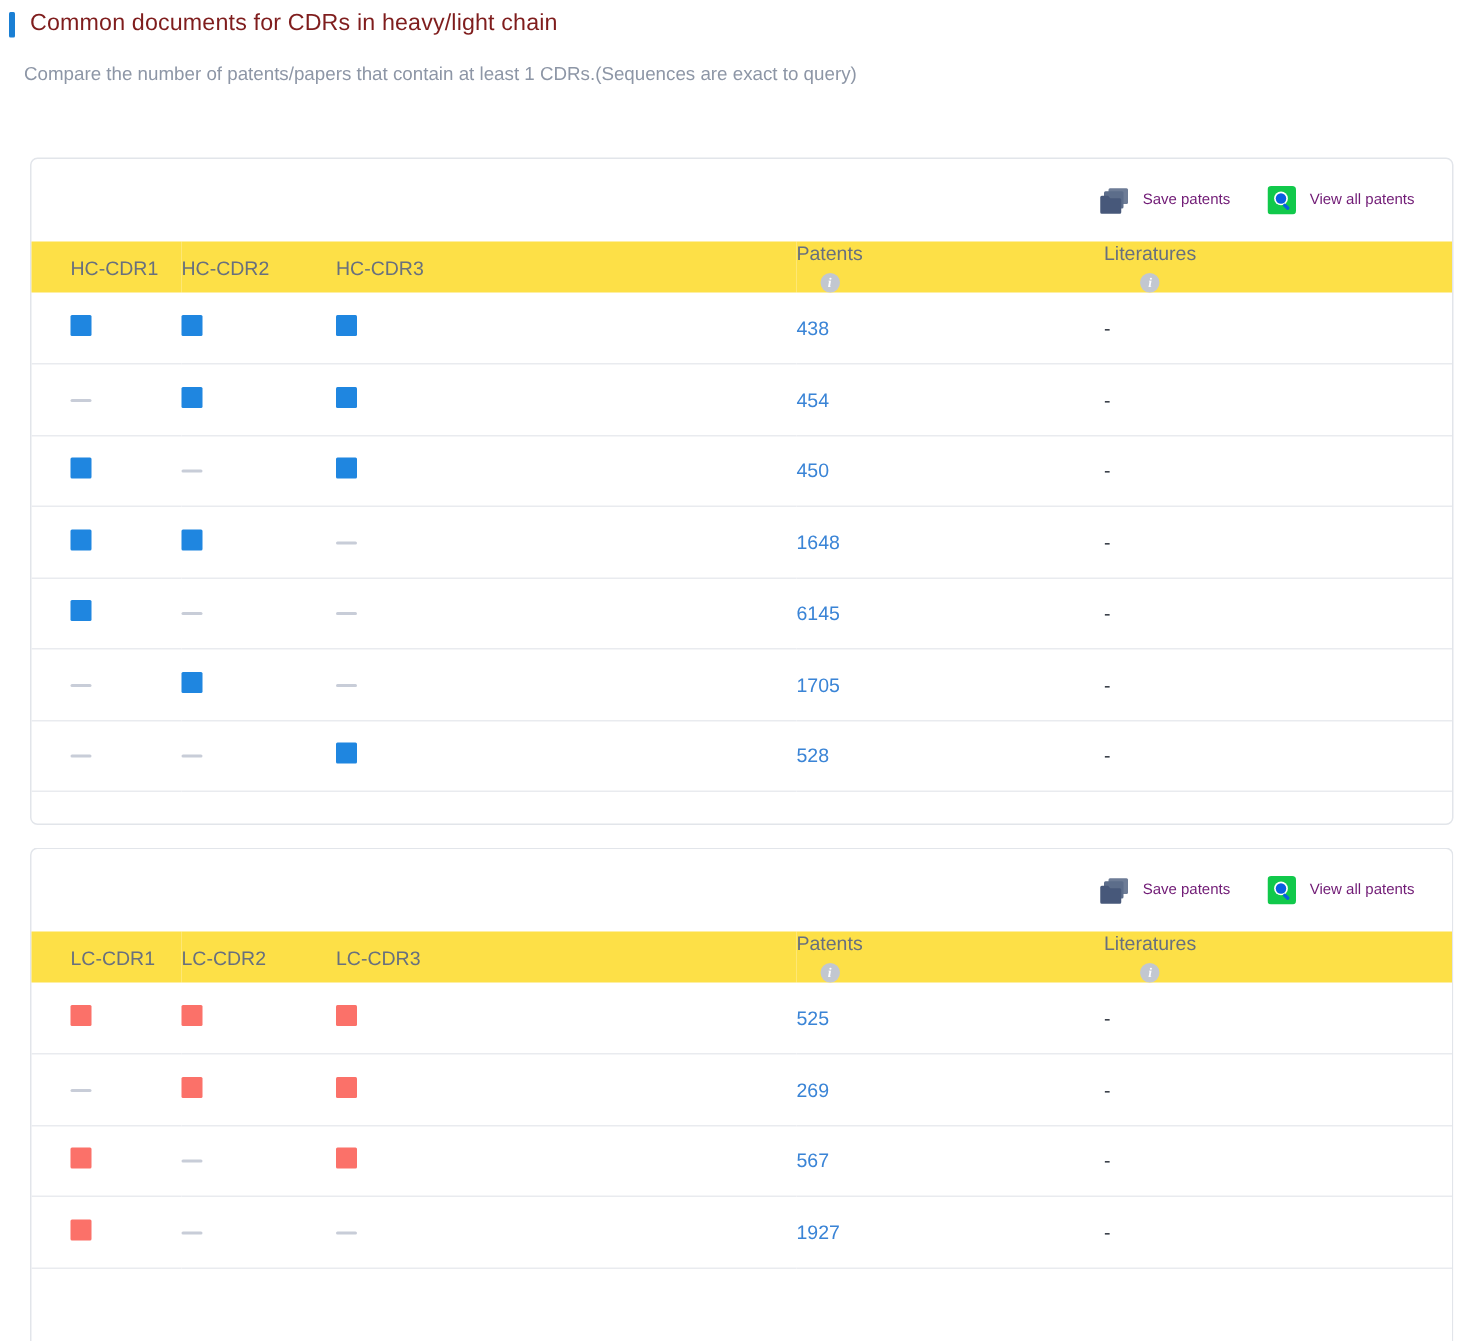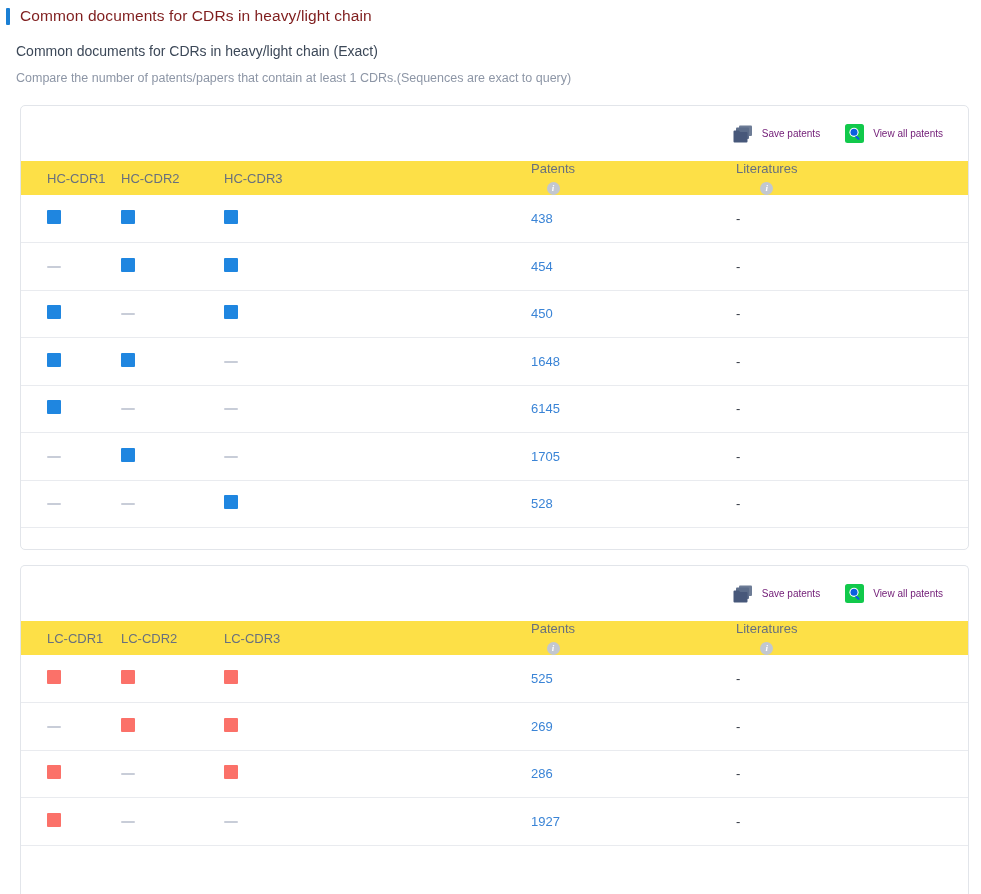--- a/index.html
+++ b/index.html
@@ -137,21 +137,20 @@
 </head>
 <body>
 
 <div class="page">
 
   <div class="page-title">
     <div class="title-accent"></div>
     <div class="title-text">Common documents for CDRs in heavy/light chain</div>
   </div>
 
-  <div class="sub-title">Common documents for CDRs in heavy/light chain (Exact)</div>
   <div class="sub-desc">Compare the number of patents/papers that contain at least 1 CDRs.(Sequences are exact to query)</div>
 
   <div class="card" id="card-hc">
 
     <div class="card-actions">
       <div class="action">
         <span class="icon-wrap">
           <svg class="folders-icon" viewBox="0 0 20 18" xmlns="http://www.w3.org/2000/svg">
             <rect x="6" y="0.5" width="13" height="10.5" rx="1" fill="#6d7c96"></rect>
             <rect x="3" y="2.5" width="13" height="11.5" rx="1" fill="#5c6d8a"></rect>
@@ -329,21 +328,21 @@
             <td class="cell-pad-1"><span class="dash"></span></td>
             <td><span class="sq red"></span></td>
             <td><span class="sq red"></span></td>
             <td><span class="pat-link">269</span></td>
             <td><span class="lit-none">-</span></td>
           </tr>
           <tr>
             <td class="cell-pad-1"><span class="sq red"></span></td>
             <td><span class="dash"></span></td>
             <td><span class="sq red"></span></td>
-            <td><span class="pat-link">286</span></td>
+            <td><span class="pat-link">567</span></td>
             <td><span class="lit-none">-</span></td>
           </tr>
           <tr>
             <td class="cell-pad-1"><span class="sq red"></span></td>
             <td><span class="dash"></span></td>
             <td><span class="dash"></span></td>
             <td><span class="pat-link">1927</span></td>
             <td><span class="lit-none">-</span></td>
           </tr>
         </tbody>

